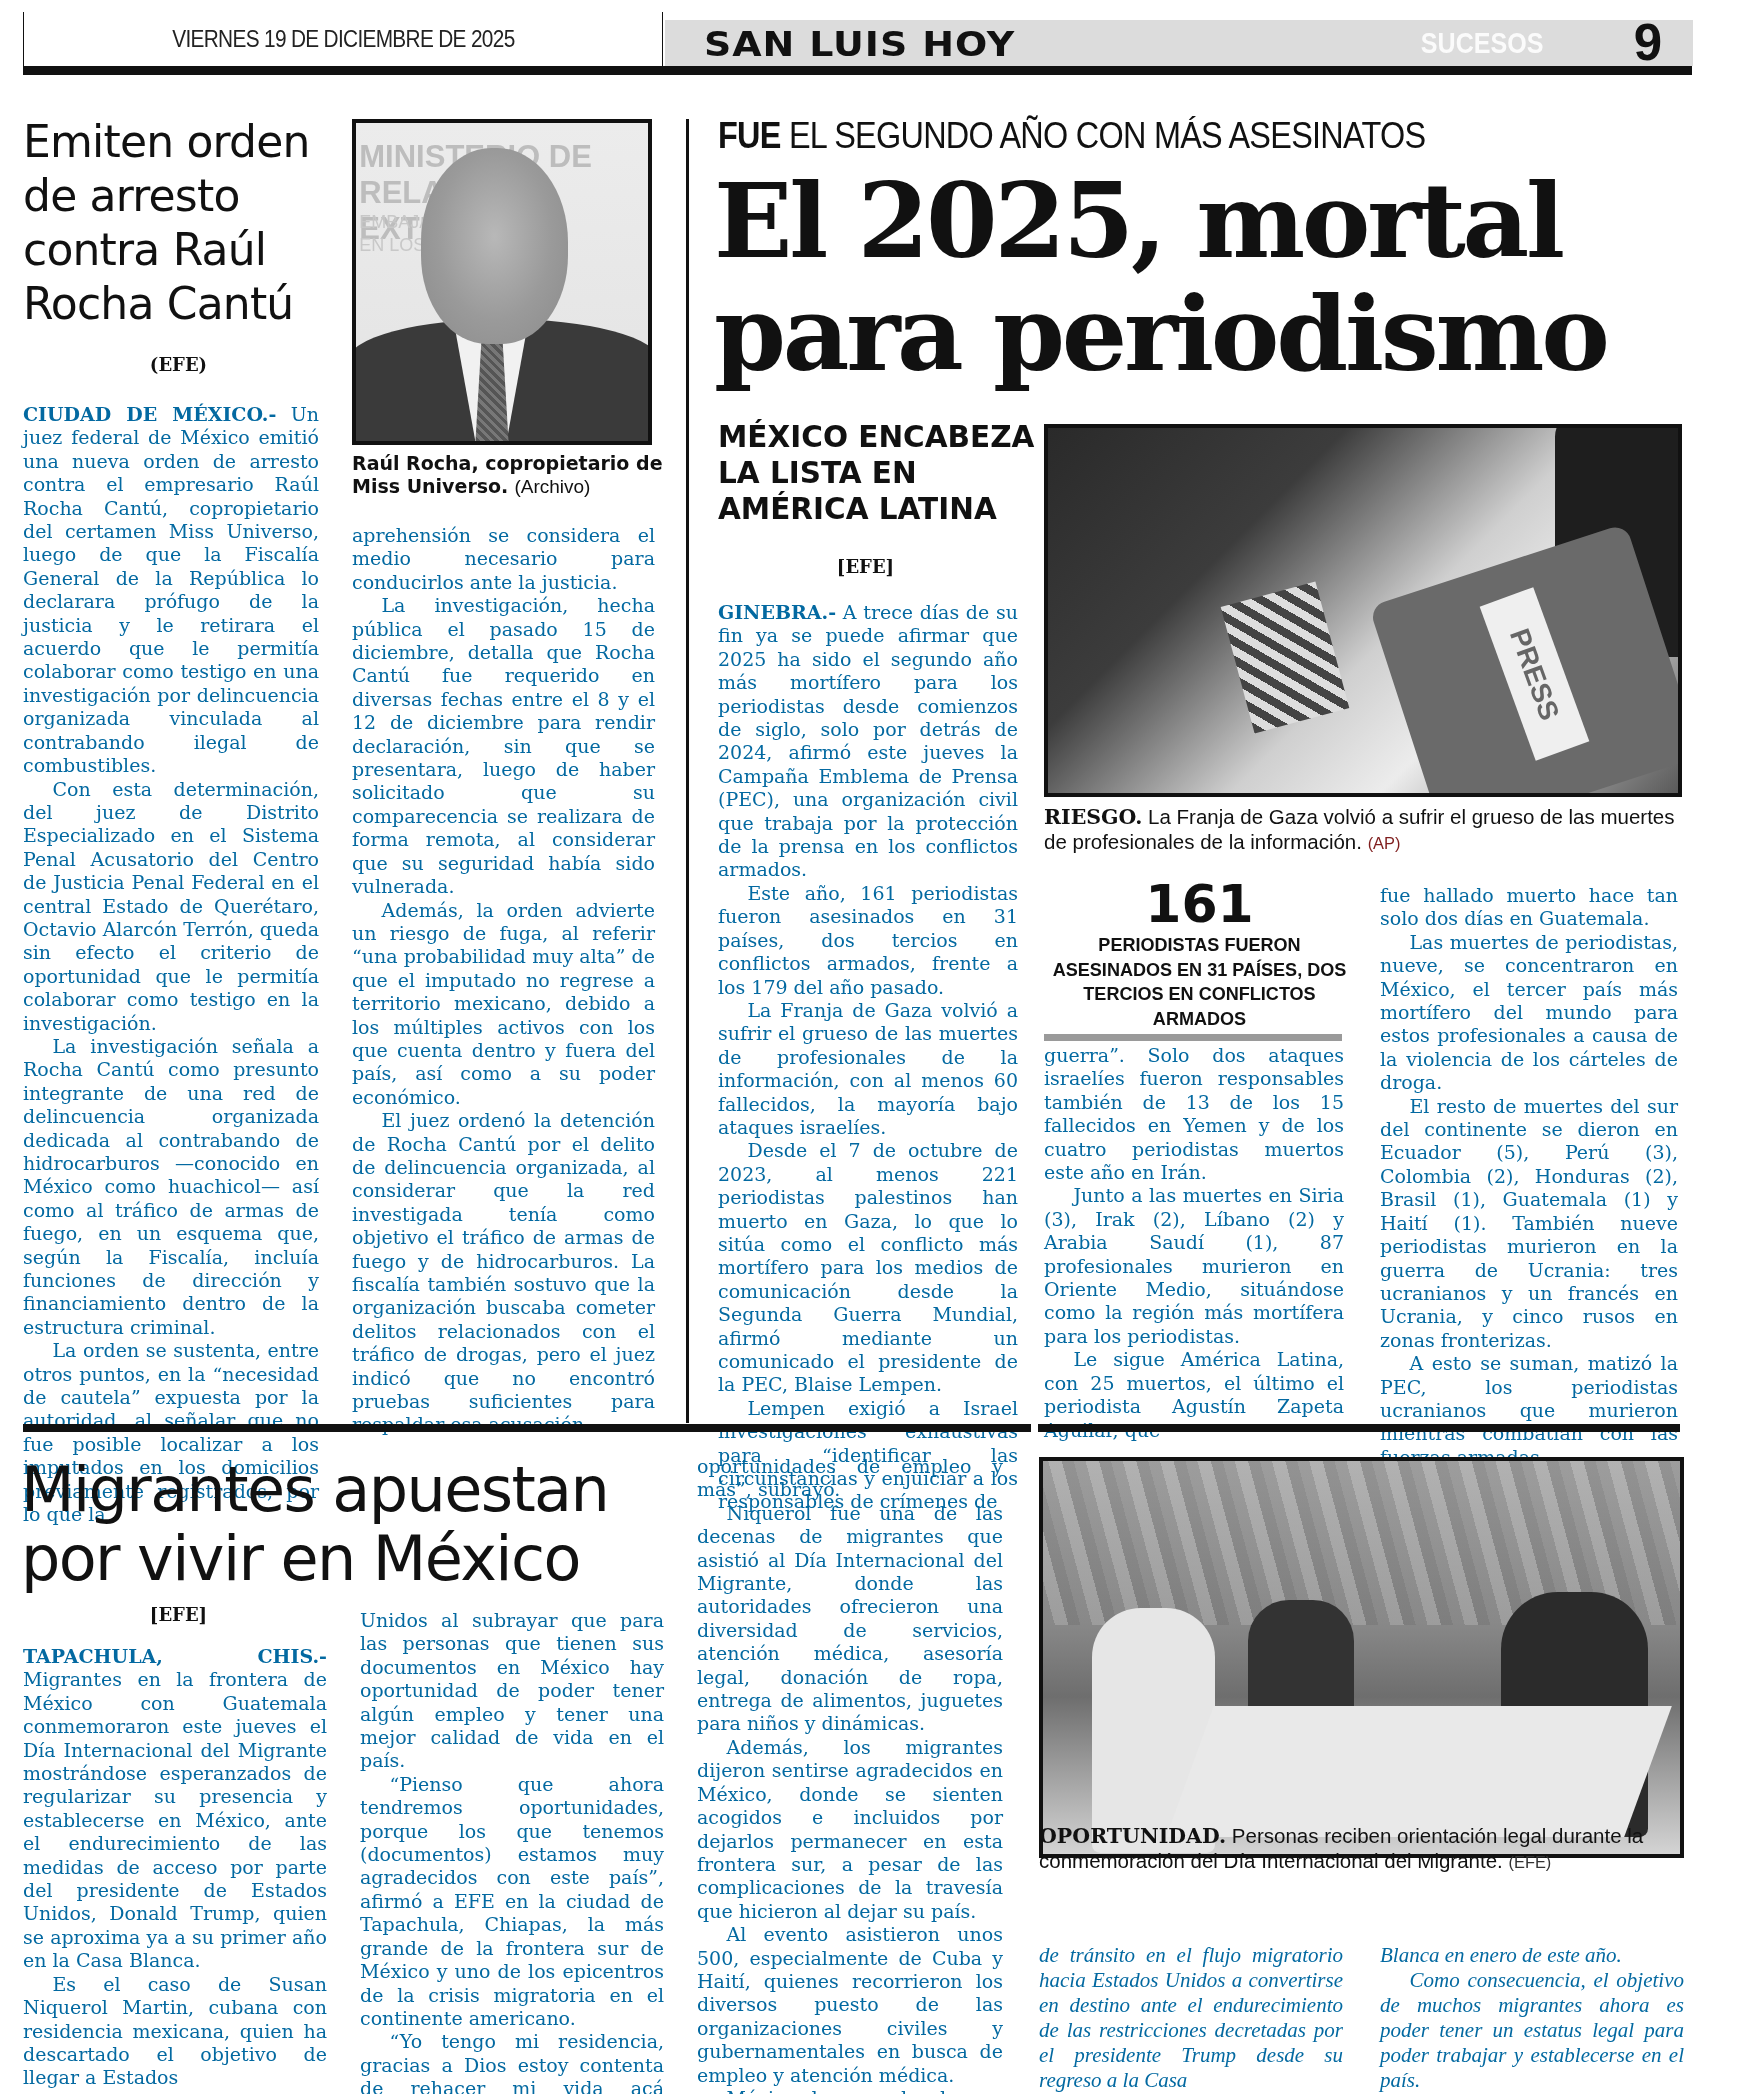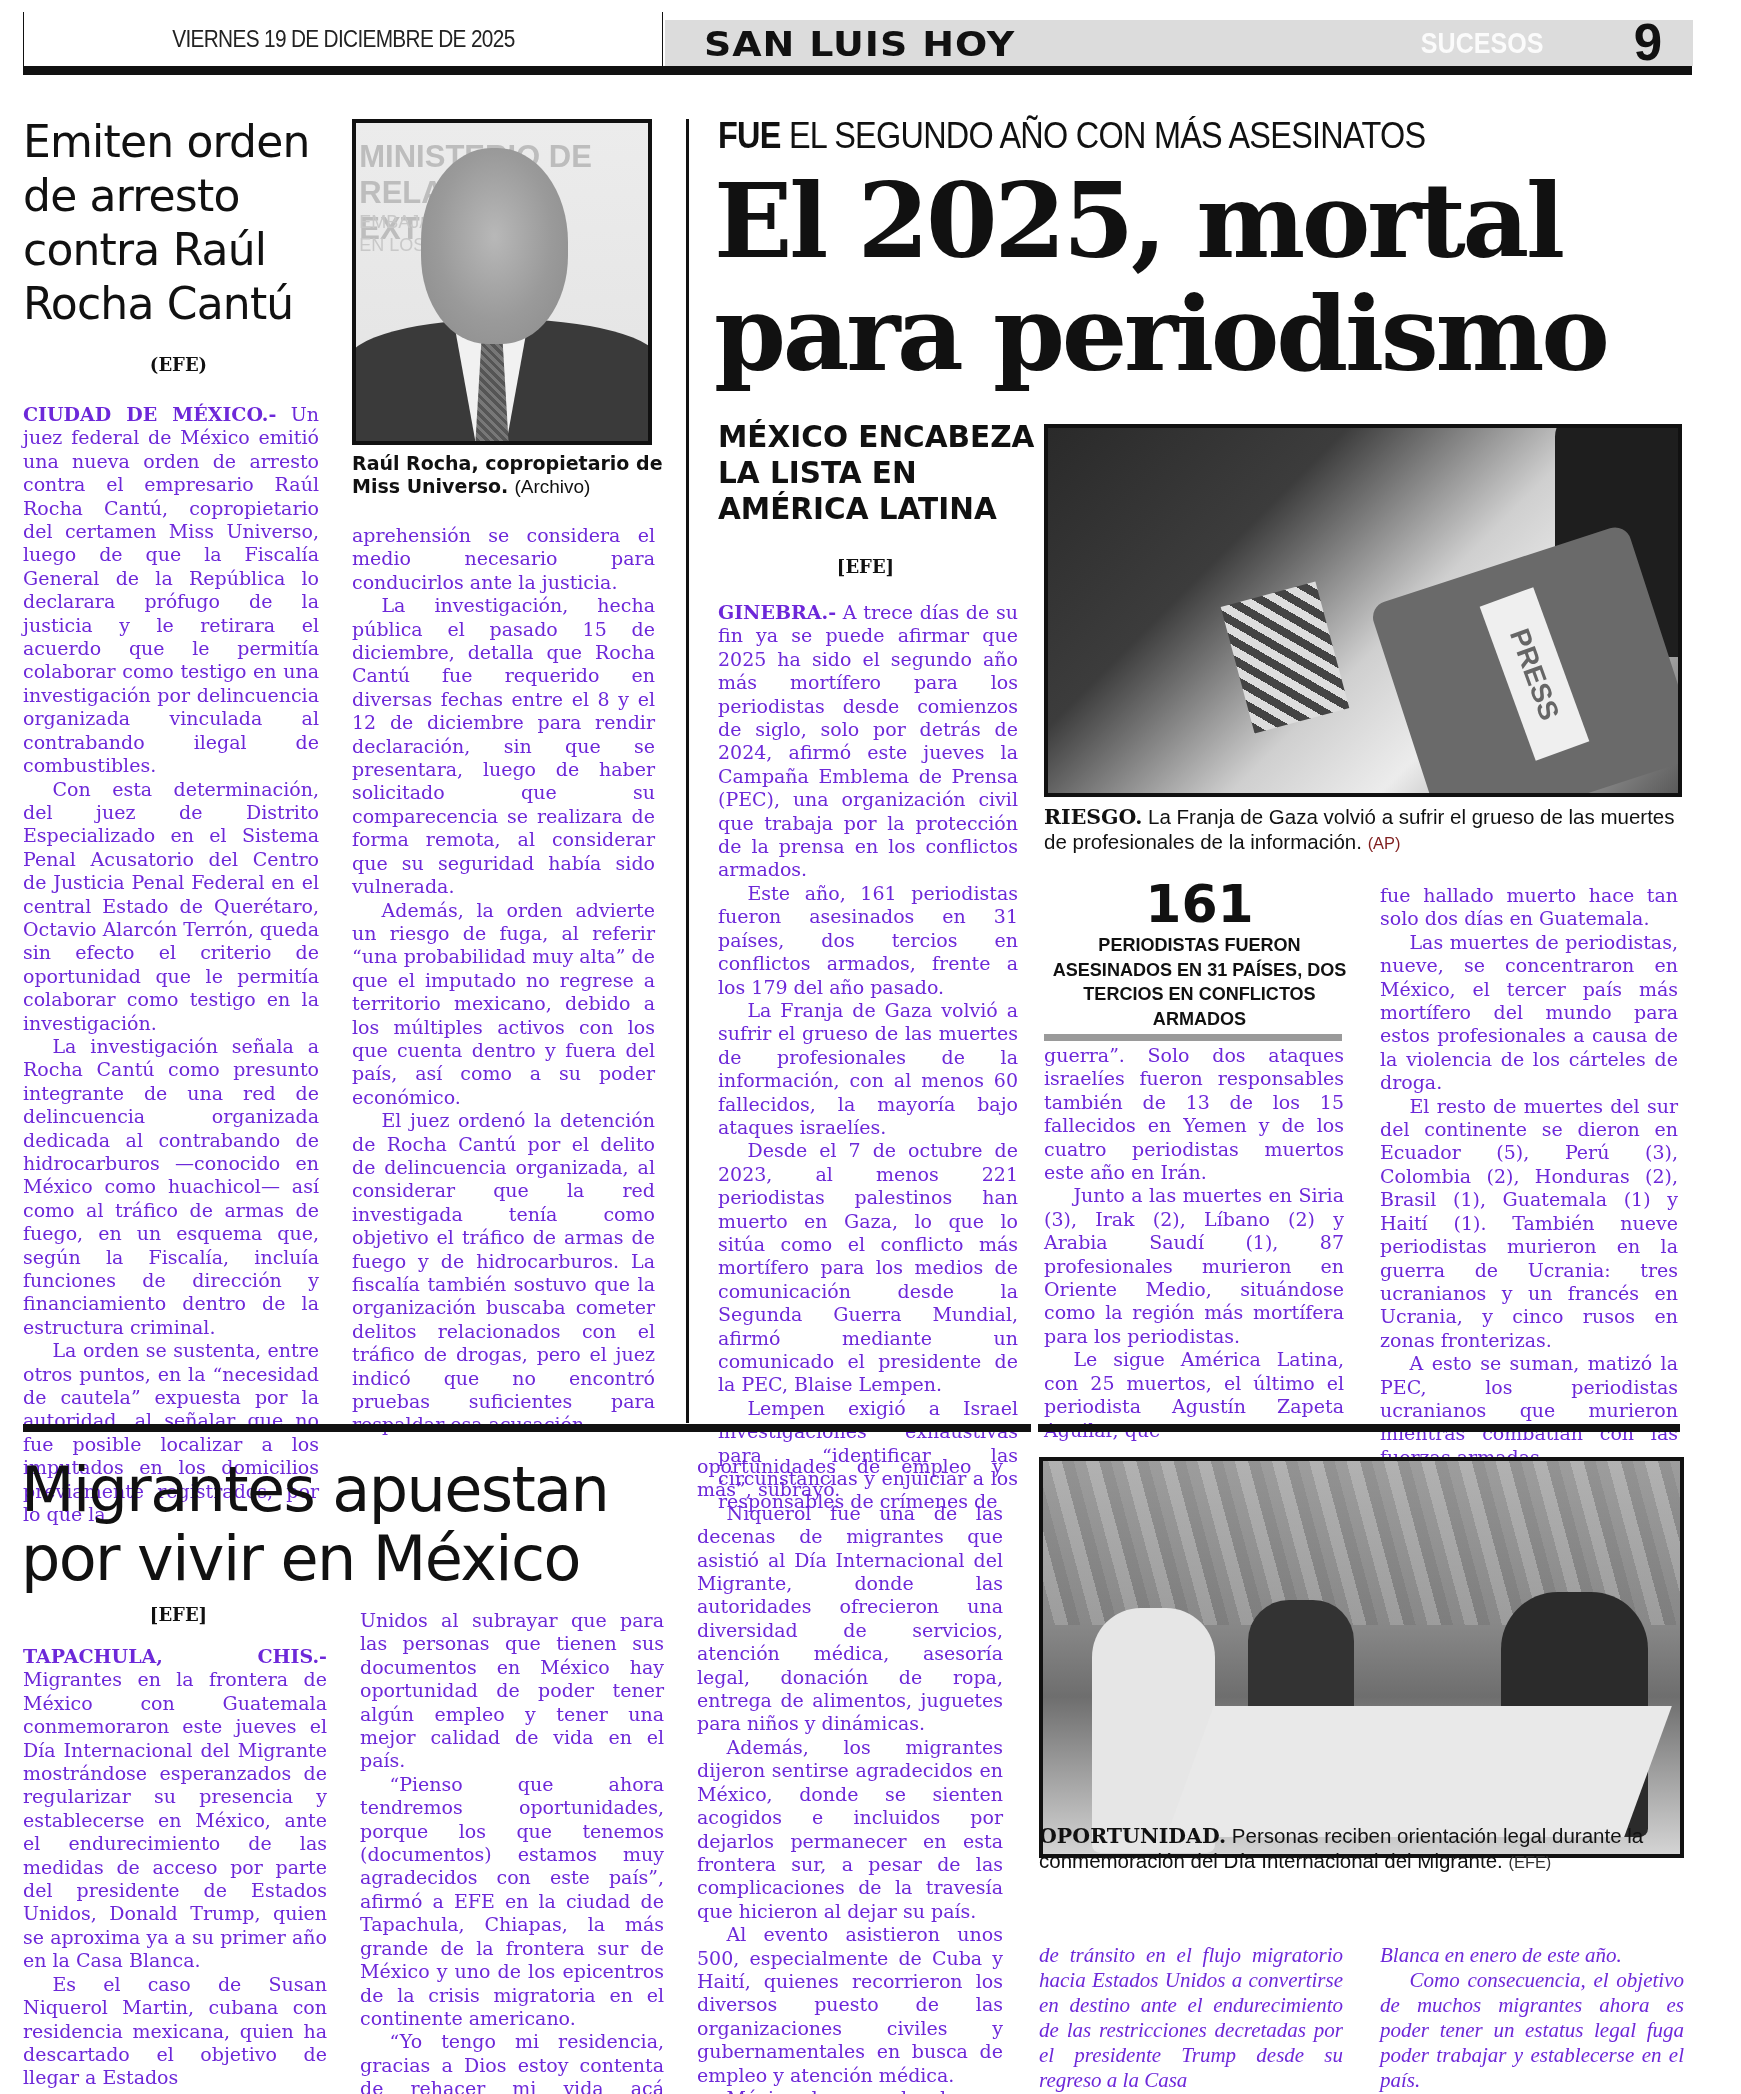--- a/index.html
+++ b/index.html
@@ -10,21 +10,21 @@
   .masthead { position: absolute; left: 23px; top: 11.5px; width: 1564px; height: 65px; }
   .mast-left { position: absolute; left: 0; top: 0; width: 640px; height: 54px; border-left: 1.6px solid #111; border-right: 1.6px solid #111; display:flex; align-items:center; justify-content:center; }
   .mast-date { font-family: "Liberation Sans", sans-serif; font-size: 24.5px; letter-spacing: -0.8px; color: #222; transform: scaleX(0.85); }
   .mast-right { position: absolute; left: 642px; top: 8.2px; width: 1028px; height: 46px; background: #dcdcdc; }
   .mast-paper { position: absolute; left: 39px; top: 4.9px; font-family: "DejaVu Sans", sans-serif; font-weight: 900; font-size: 33px; letter-spacing: 0.8px; color: #111; transform: scaleX(1.15); transform-origin: left; }
   .mast-section { position: absolute; right: 139px; top: 6.5px; font-family: "Liberation Sans", sans-serif; font-weight: bold; font-size: 29.5px; color: #fbfbfb; transform: scaleX(0.85); }
   .mast-page { position: absolute; right: 31px; top: -6.5px; font-family: "Liberation Sans", sans-serif; font-weight: bold; font-size: 51px; color: #111; }
   .mast-bar { position: absolute; left: 0; top: 54px; width: 1669px; height: 9.8px; background: #111; }
 
   
-  .body-text { font-family: "DejaVu Serif", serif; font-size: 19px; line-height: 23.4px; text-align: justify; hyphens: auto; color: #6d28d9; }
+  .body-text { font-family: "DejaVu Serif", serif; font-size: 19px; line-height: 23.4px; text-align: justify; hyphens: auto; color: #0369a1; }
   .body-text p { text-indent: 29.5px; }
   .body-text p.first { text-indent: 0; }
   .dateline { font-weight: bold; font-family: "DejaVu Serif", serif; }
   .credit { font-family: "DejaVu Serif", serif; font-weight: bold; font-size: 18px; text-align: center; }
   .cond { font-family: "Liberation Sans", sans-serif; }
 
   
   .a1-headline { position: absolute; left: 23px; top: 115px; width: 311px; font-family: "DejaVu Sans", sans-serif; font-weight: 500; font-size: 44px; line-height: 54px; letter-spacing: -0.8px; }
   .a1-credit { position: absolute; left: 23px; top: 354px; width: 311px; }
   .a1-col1 { position: absolute; left: 23px; top: 403px; width: 296px; }
@@ -236,17 +236,17 @@
   </figcaption>
 
   <div class="a3-col4 narrow">
     <div class="body-text">
       <p class="cont">de tránsito en el flujo migratorio hacia Estados Unidos a convertirse en destino ante el endurecimiento de las restricciones decretadas por el presidente Trump desde su regreso a la Casa</p>
     </div>
   </div>
   <div class="a3-col5 narrow">
     <div class="body-text">
       <p class="cont">Blanca en enero de este año.</p>
-      <p>Como consecuencia, el objetivo de muchos migrantes ahora es poder tener un estatus legal fuga poder trabajar y establecerse en el país.</p>
+      <p>Como consecuencia, el objetivo de muchos migrantes ahora es poder tener un estatus legal para poder trabajar y establecerse en el país.</p>
     </div>
   </div>
 </article>
 
 
 </body></html>

